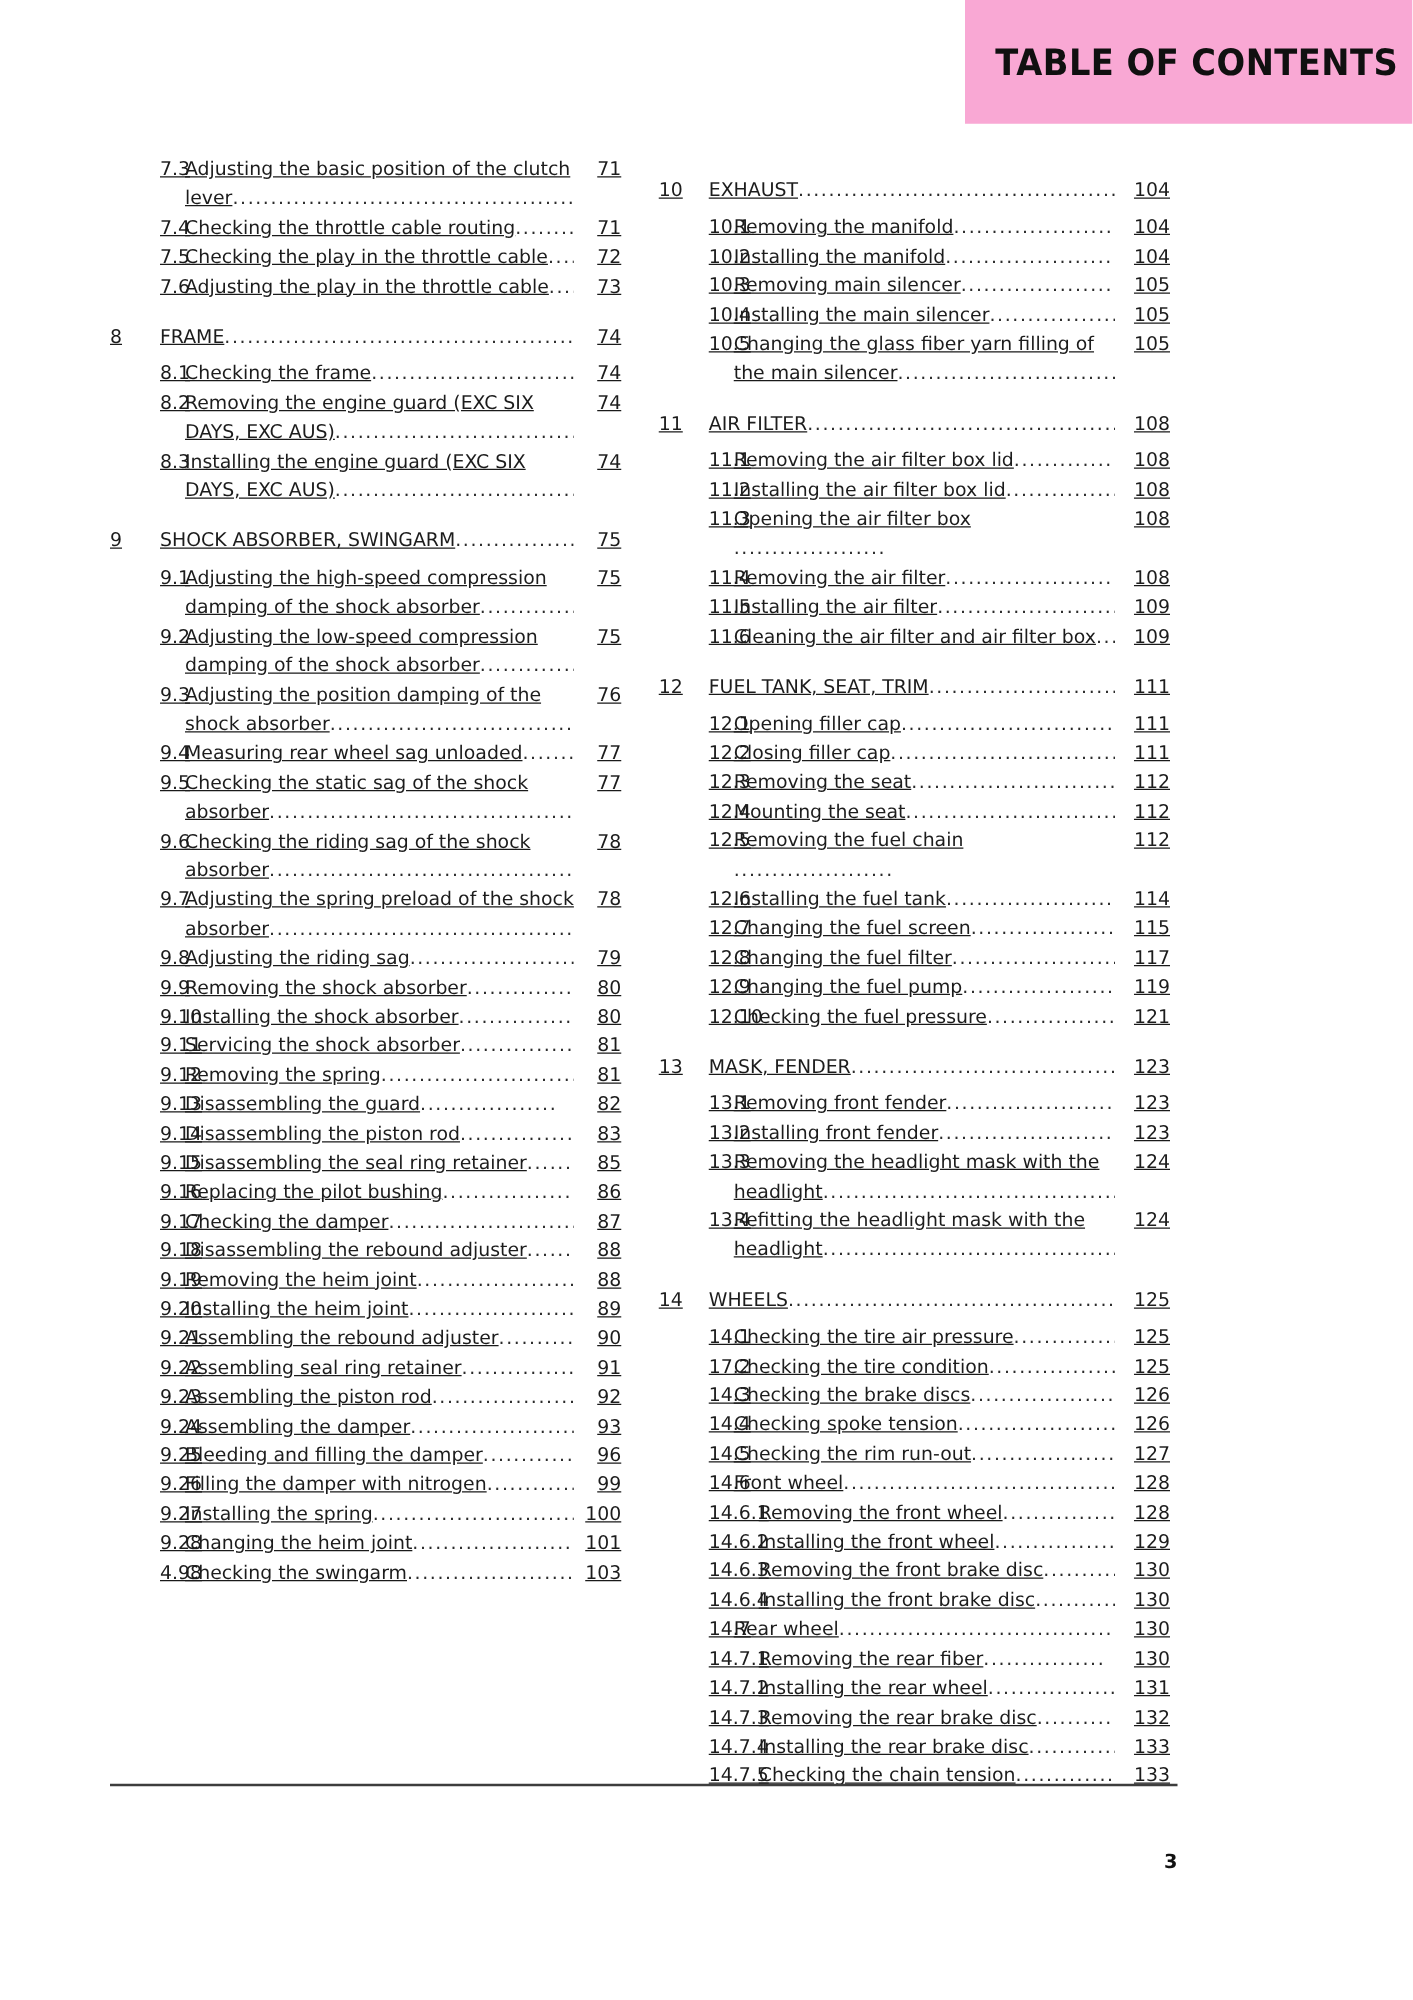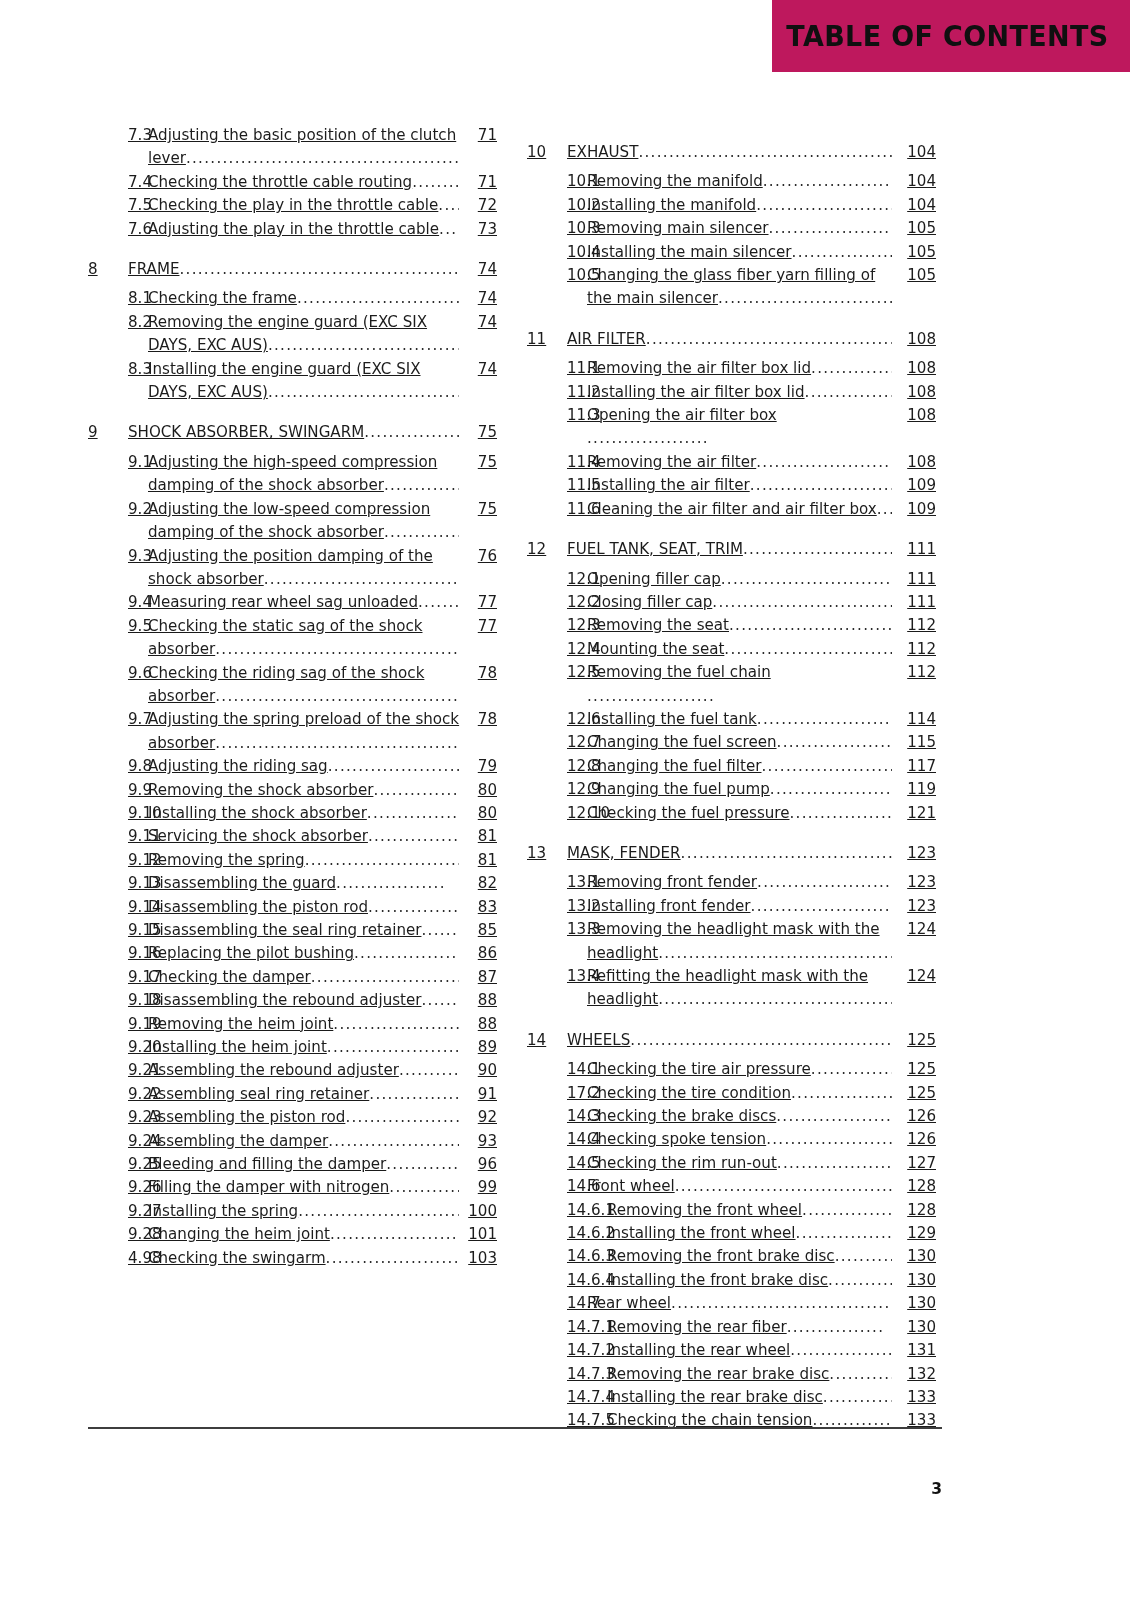--- a/index.html
+++ b/index.html
@@ -13,25 +13,25 @@
     position: relative;
     overflow: hidden;
   }
 
   
   .header-banner {
     position: absolute;
     top: 0;
     left: 772px;
     width: 358px;
-    height: 72px;
-    background: #be185d;
+    height: 99px;
+    background: #f9a8d4;
     display: flex;
     align-items: center;
-    justify-content: center;
+    justify-content: flex-start;
     padding-right: 32px;
   }
   .header-title {
     font-family: "DejaVu Sans", "Liberation Sans", sans-serif;
     font-weight: bold;
     font-size: 29px;
     letter-spacing: 0.4px;
     color: #101010;
     transform: scaleX(0.93);
     transform-origin: right center;

